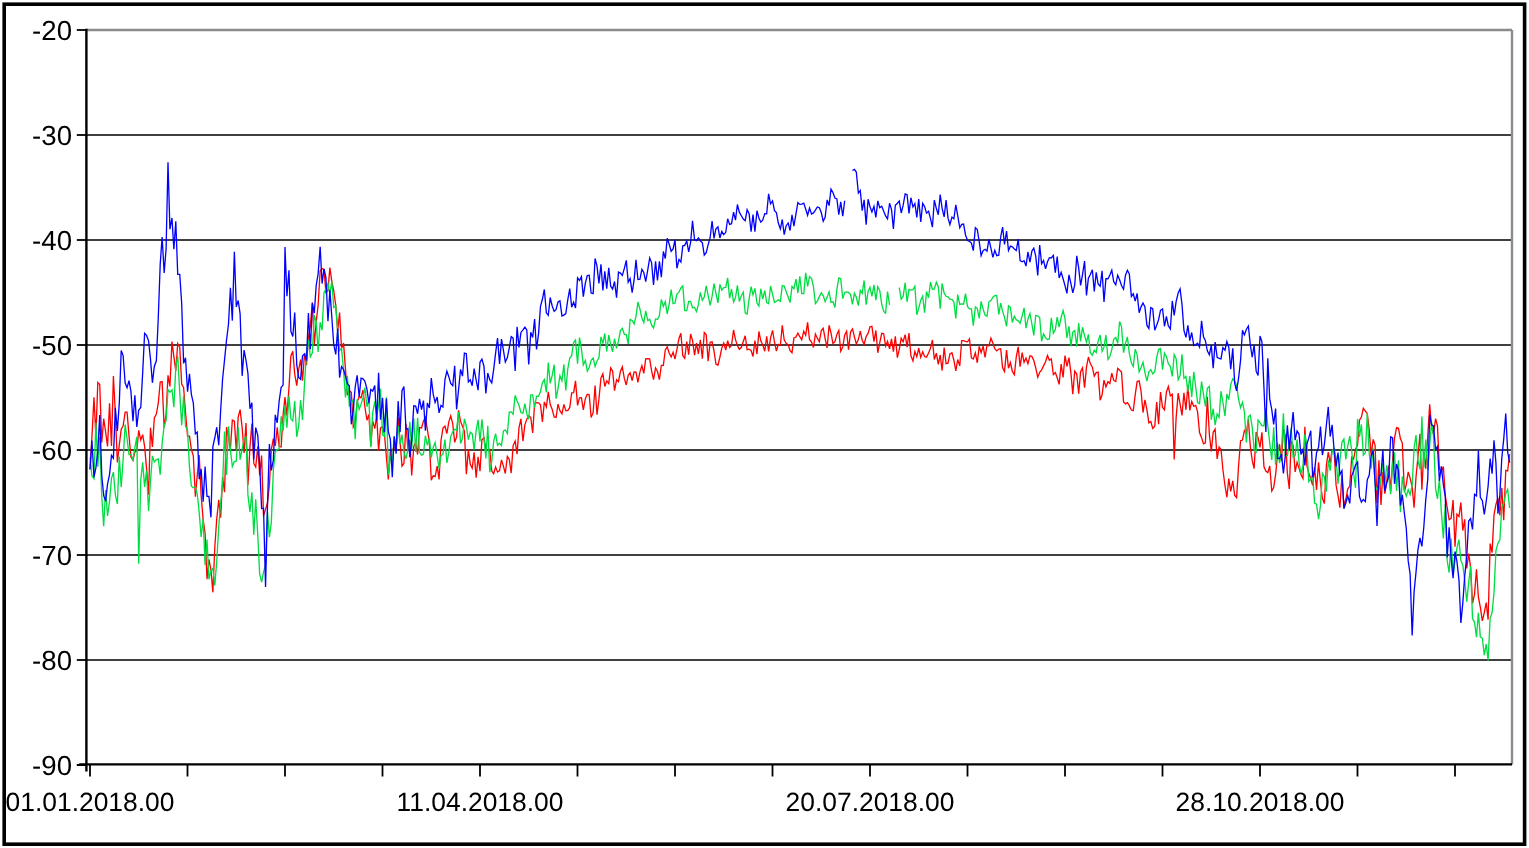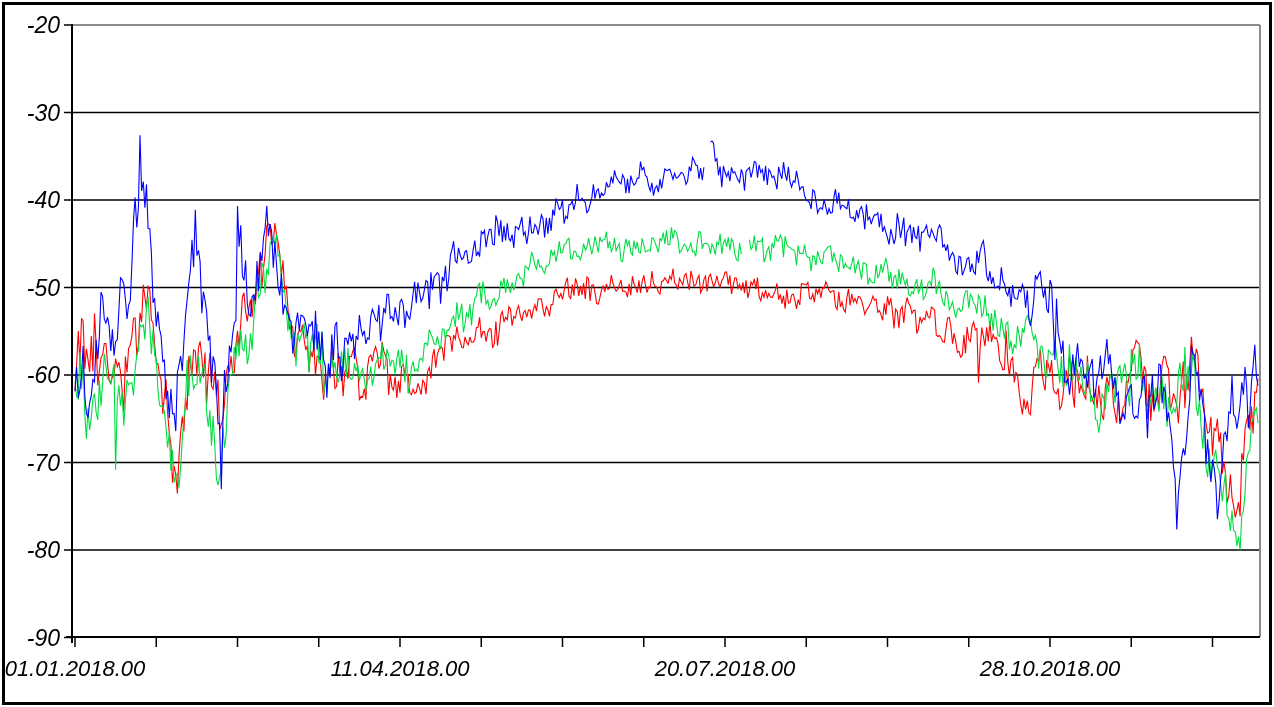--- a/index.html
+++ b/index.html
@@ -1,17 +1,17 @@
 <!DOCTYPE html>
 <html><head>
 <meta charset="utf-8">
 <style>
   html,body{margin:0;padding:0;width:1274px;height:707px;background:#ffffff;overflow:hidden;}
   body{font-family:"Liberation Sans", sans-serif;}
-  #stage{position:absolute;left:0;top:0;width:1274px;height:574px;font-style:italic;}
+  #stage{position:absolute;left:0;top:0;width:1274px;height:574px;}
   svg text{font-family:"Liberation Sans", sans-serif;fill:#000;}
 </style>
 </head>
 <body>
 
 <div id="stage"><svg width="1274" height="707" viewBox="0 0 1274 707">
       <rect x="3.5" y="3.5" width="1267" height="700" fill="#ffffff" stroke="#000000" stroke-width="3"></rect>
       <line x1="72" y1="112.5" x2="1260" y2="112.5" stroke="#000000" stroke-width="1.3"></line>
       <line x1="72" y1="200" x2="1260" y2="200" stroke="#000000" stroke-width="1.3"></line>
       <line x1="72" y1="287.5" x2="1260" y2="287.5" stroke="#000000" stroke-width="1.3"></line>

